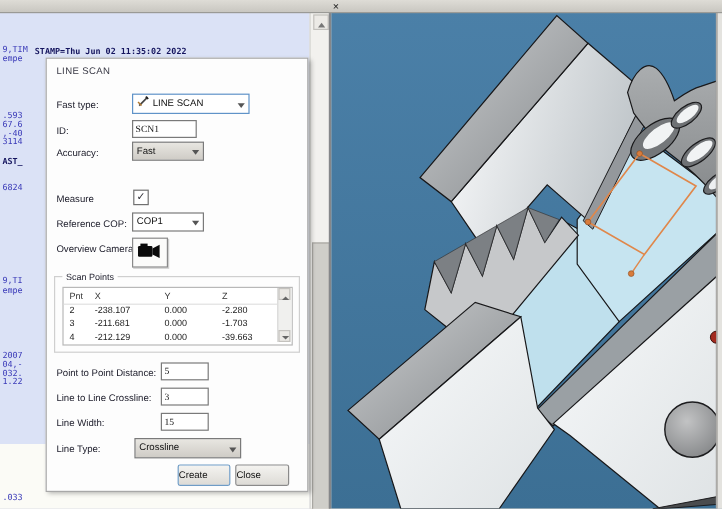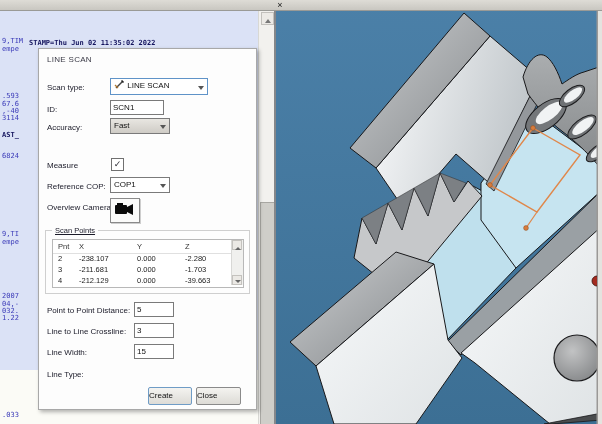--- a/index.html
+++ b/index.html
@@ -29,34 +29,34 @@
     border:1px solid #a8a7a2;}
   .vdivider{position:absolute;left:274px;top:0;width:2px;height:424px;background:#85878a;z-index:3;}
   
   .viewport{position:absolute;left:276px;top:0;width:326px;height:424px;z-index:5;}
   
   .dialog{position:absolute;left:38px;top:48px;width:217px;height:360px;background:#fdfdfd;
     border:1px solid #a8a8a8;box-shadow:2px 2px 4px rgba(0,0,0,.3);z-index:50;font-size:8px;color:#1a1a28;}
   .dlg-title{position:absolute;left:8px;top:6px;font-size:8px;color:#3a3a46;letter-spacing:.3px;}
   .lbl{position:absolute;left:8px;font-size:8px;color:#1a1a28;white-space:nowrap;}
   .tbox{position:absolute;height:13px;border:1px solid #7a7a7a;background:#fff;font-size:8px;
-    font-family:Liberation Sans, sans-serif;color:#111;padding:0 2px;line-height:13px;}
+    font-family:Liberation Serif, serif;color:#111;padding:0 2px;line-height:13px;}
   input.tbox{outline:none;}
   .combo{position:absolute;border:1px solid #7a7a7a;background:#fff;line-height:13px;
     font-size:8px;color:#111;padding-left:3px;white-space:nowrap;}
   .combo.focus{border-color:#5f93c8;}
   .combo.gray{background:linear-gradient(#e8e6e1,#cfccc6);}
   .combo .chev{position:absolute;right:3px;top:50%;margin-top:-1px;border:3px solid transparent;
     border-top:4px solid #555;width:0;height:0;}
   .checkbox{position:absolute;width:11px;height:11px;border:1px solid #707070;background:#fff;
     font-size:9px;line-height:10px;text-align:center;color:#2b2b33;}
   .cambtn{position:absolute;width:28px;height:23px;border:1px solid #8a8a8a;background:#fbfbfa;
     box-shadow:1px 1px 0 #cecece;}
   .groupbox{position:absolute;left:6px;top:181px;width:203px;height:62px;border:1px solid #cfcfcf;}
-  .legend{position:absolute;left:6px;top:-5px;background:#fdfdfd;padding:0 3px;font-size:7.5px;color:#1a1a28;text-decoration:underline;}
+  .legend{position:absolute;left:6px;top:-5px;background:#fdfdfd;padding:0 3px;font-size:7.5px;color:#1a1a28;}
   .sptable{position:absolute;left:6px;top:8px;width:190px;height:47px;border:1px solid #b8b8b8;background:#fff;}
   .srow{position:absolute;left:0;width:178px;height:11px;font-size:7.5px;color:#222;}
   .srow span{position:absolute;top:0;line-height:11px;white-space:nowrap;}
   .srow .c0{left:5px;} .srow .c1{left:26px;} .srow .c2{left:84px;} .srow .c3{left:132px;}
   .shead{border-bottom:1px solid #e0e0e0;height:13px;}
   .shead span{line-height:13px;color:#333;text-align:center;}
   .tsb{position:absolute;right:0;top:0;width:11px;height:45px;background:#f0f0ee;border-left:1px solid #d8d8d6;}
   .tsb .a{position:absolute;left:0;width:10px;height:10px;background:#ebe9e5;border:1px solid #c4c2be;box-sizing:border-box;}
   .tsb .a.up{top:0;} .tsb .a.dn{bottom:0;}
   .tsb .a.up::after{content:"";position:absolute;left:2px;top:3px;border:3px solid transparent;border-bottom:3px solid #666;}
@@ -183,21 +183,21 @@
 </div>
 
 <div class="top-strip">
   <div class="close-x">×</div>
 </div>
 <div class="right-strip"></div>
 
 <div class="dialog">
   <div class="dlg-title">LINE SCAN</div>
 
-  <div class="lbl" style="top:34px">Scan type:</div>
+  <div class="lbl" style="top:34px">Fast type:</div>
   <div class="combo focus" style="left:71px;top:29px;width:93px;height:15px">
     <svg width="11" height="11" style="vertical-align:-2px">
       <line x1="2" y1="9" x2="9" y2="2" stroke="#444" stroke-width="1.4"></line>
       <line x1="1" y1="6" x2="4" y2="9" stroke="#b07830" stroke-width="1.2"></line>
       <polygon points="8,1 10,3 9,4 7,2" fill="#222"></polygon>
     </svg>
     <span>LINE SCAN</span>
     <span class="chev"></span>
   </div>
 
@@ -267,16 +267,20 @@
   <div class="lbl" style="top:257px">Point to Point Distance:</div>
   <input class="tbox" style="left: 95px; top: 253px; width: 34px;" readonly="" value="5">
 
   <div class="lbl" style="top:278px">Line to Line Crossline:</div>
   <input class="tbox" style="left: 95px; top: 274px; width: 34px;" readonly="" value="3">
 
   <div class="lbl" style="top:299px">Line Width:</div>
   <input class="tbox" style="left: 95px; top: 295px; width: 34px;" readonly="" value="15">
 
   <div class="lbl" style="top:321px">Line Type:</div>
+  <div class="combo gray" style="left:73px;top:316px;width:84px;height:15px">
+    <span>Crossline</span>
+    <span class="chev"></span>
+  </div>
 
   <div class="btn default" style="left:109px;top:338px;width:42px">Create</div>
   <div class="btn" style="left:157px;top:338px;width:43px">Close</div>
 </div>
 
 </body></html>

